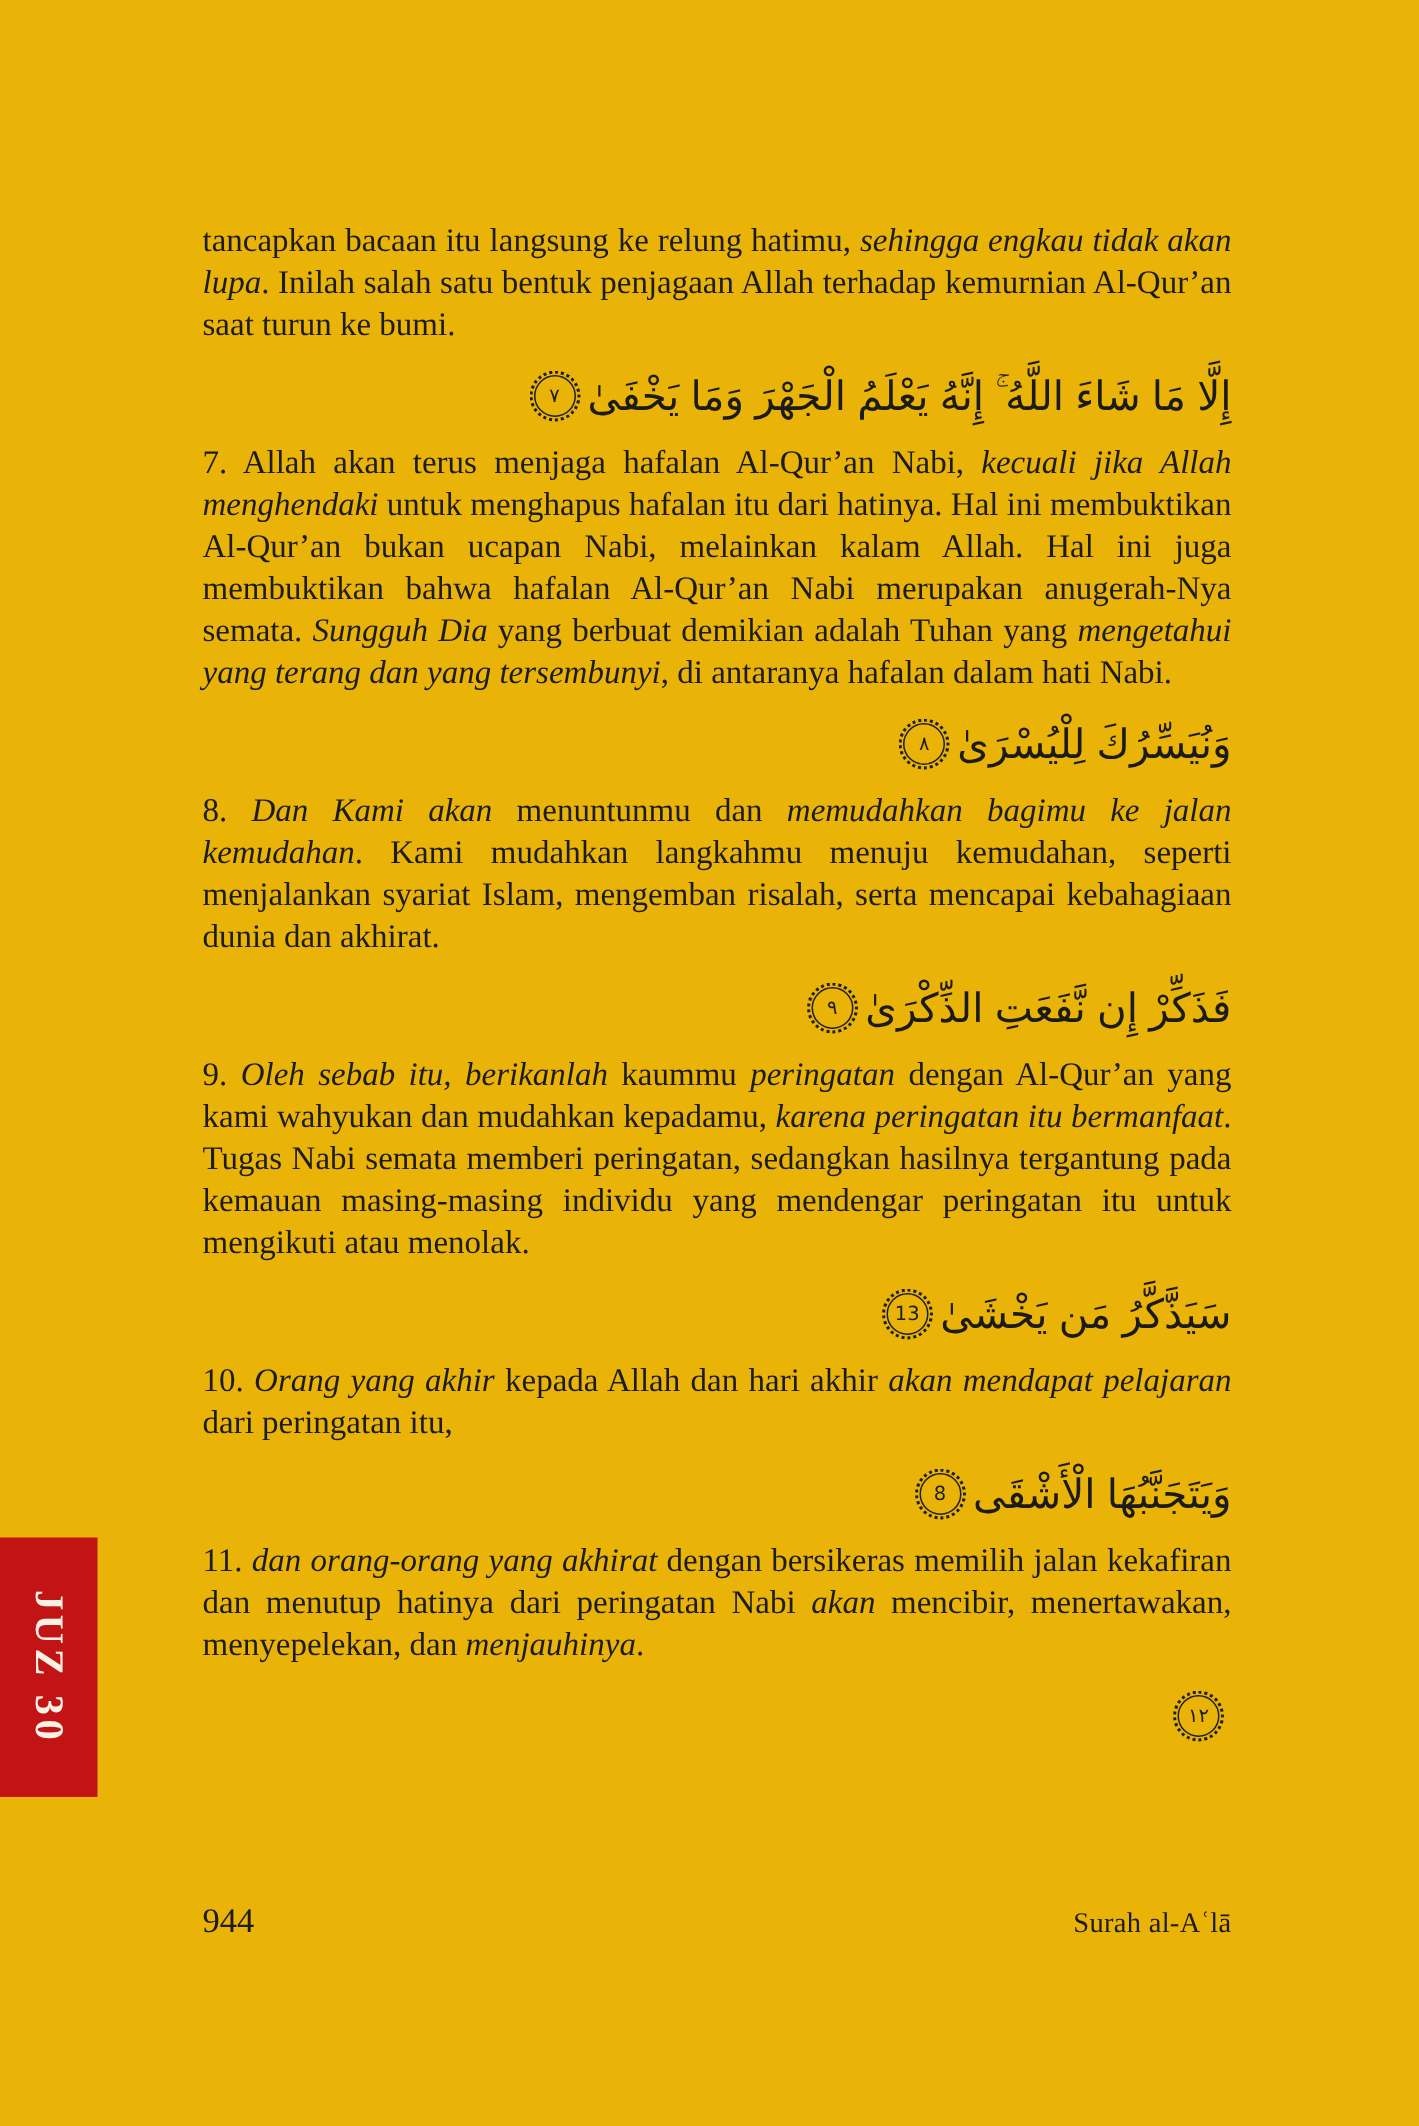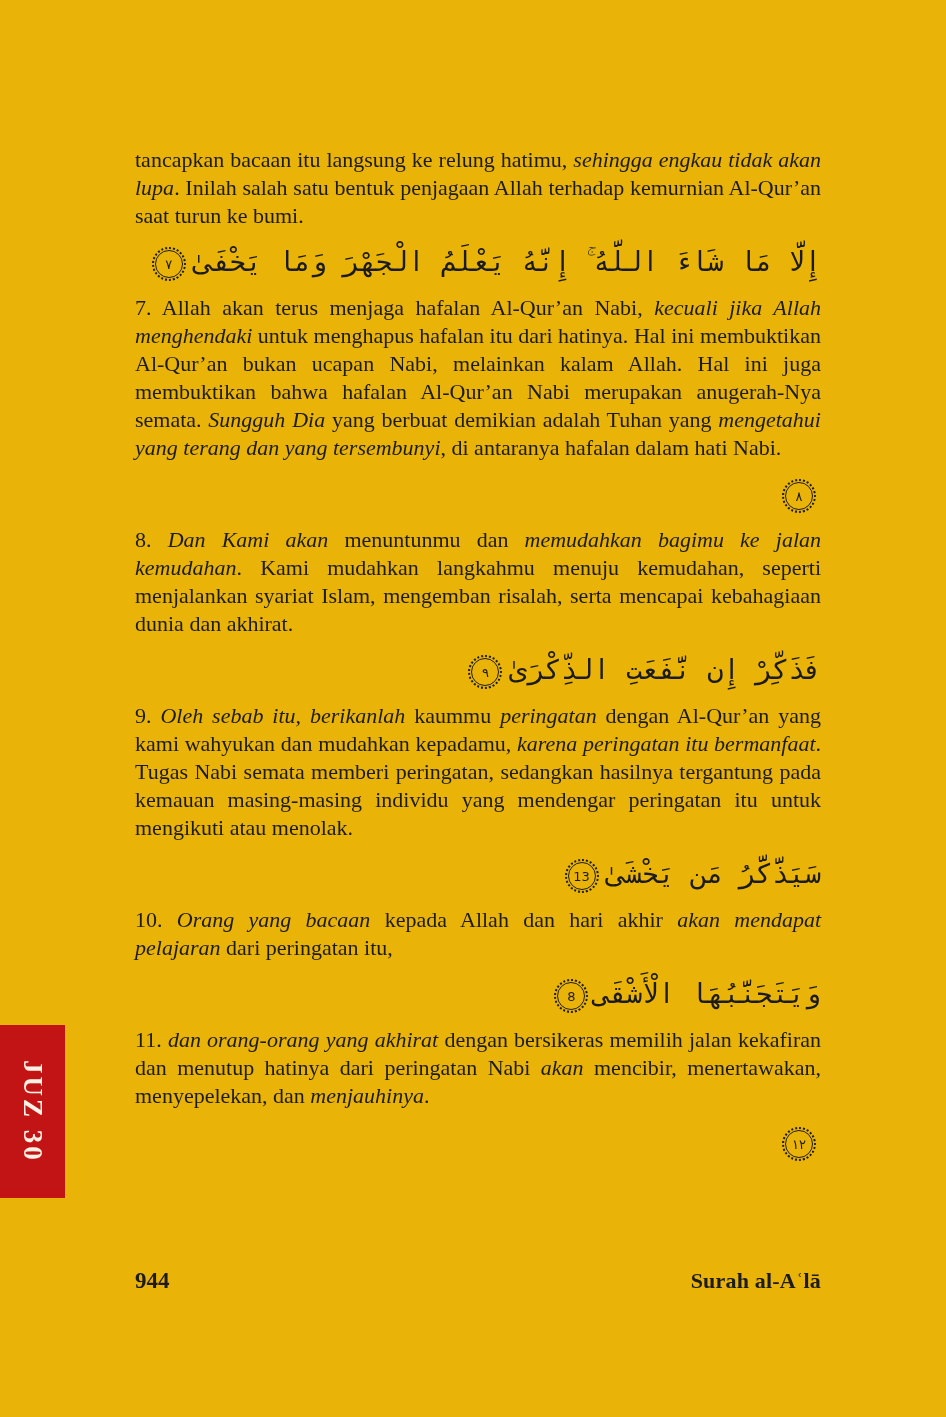--- a/index.html
+++ b/index.html
@@ -35,21 +35,21 @@
     direction: rtl;
     display: flex;
     justify-content: flex-start;
     align-items: center;
     margin: 12px 0 8px 0;
     min-height: 44px;
   }
   .arabic {
     font-size: 27px;
     line-height: 44px;
-    font-family: Liberation Mono, monospace;
+    font-family: Liberation Sans, sans-serif;
     color: #1b1b1b;
   }
   .ayah-marker {
     flex: 0 0 auto;
     width: 26px;
     height: 26px;
     margin: 0 8px;
     border: 1.6px solid #1e1e1e;
     outline: 2.4px dotted #1e1e1e;
     outline-offset: 1px;
@@ -79,27 +79,26 @@
     letter-spacing: 3px;
   }
   .footer {
     position: absolute;
     left: 135px;
     top: 1268px;
     width: 686px;
     display: flex;
     justify-content: space-between;
     align-items: baseline;
-    font-weight: bold;
   }
   .page-num {
     font-size: 23px;
   }
   .surah-name {
-    font-size: 22px;
+    font-size: 19px;
     letter-spacing: 0.2px;
   }
 </style>
 </head>
 <body>
 
 <div class="page">
 
   <div class="text-col">
 
@@ -108,20 +107,21 @@
     <div class="ayah-line">
       <span class="arabic">إِلَّا مَا شَاءَ اللَّهُ ۚ إِنَّهُ يَعْلَمُ الْجَهْرَ وَمَا يَخْفَىٰ</span>
       <span class="ayah-marker">
           <span>٧</span>
         </span>
     </div>
 
     <p class="para"><span>7. Allah akan terus menjaga hafalan Al-Qur’an Nabi, </span><span class="it">kecuali jika Allah menghendaki</span><span> untuk menghapus hafalan itu dari hatinya. Hal ini membuktikan Al-Qur’an bukan ucapan Nabi, melainkan kalam Allah. Hal ini juga membuktikan bahwa hafalan Al-Qur’an Nabi merupakan anugerah-Nya semata. </span><span class="it">Sungguh Dia</span><span> yang berbuat demikian adalah Tuhan yang </span><span class="it">mengetahui yang terang dan yang tersembunyi</span><span>, di antaranya hafalan dalam hati Nabi.</span></p>
 
     <div class="ayah-line">
+      <span class="arabic">وَنُيَسِّرُكَ لِلْيُسْرَىٰ</span>
       <span class="ayah-marker">
           <span>٨</span>
         </span>
     </div>
 
     <p class="para"><span>8. </span><span class="it">Dan Kami akan</span><span> menuntunmu dan </span><span class="it">memudahkan bagimu ke jalan kemudahan</span><span>. Kami mudahkan langkahmu menuju kemudahan, seperti menjalankan syariat Islam, mengemban risalah, serta mencapai kebahagiaan dunia dan akhirat.</span></p>
 
     <div class="ayah-line">
       <span class="arabic">فَذَكِّرْ إِن نَّفَعَتِ الذِّكْرَىٰ</span>
       <span class="ayah-marker">
@@ -131,21 +131,21 @@
 
     <p class="para"><span>9. </span><span class="it">Oleh sebab itu, berikanlah</span><span> kaummu </span><span class="it">peringatan</span><span> dengan Al-Qur’an yang kami wahyukan dan mudahkan kepadamu, </span><span class="it">karena peringatan itu bermanfaat</span><span>. Tugas Nabi semata memberi peringatan, sedangkan hasilnya tergantung pada kemauan masing-masing individu yang mendengar peringatan itu untuk mengikuti atau menolak.</span></p>
 
     <div class="ayah-line">
       <span class="arabic">سَيَذَّكَّرُ مَن يَخْشَىٰ</span>
       <span class="ayah-marker">
           <span>13</span>
         </span>
     </div>
 
-    <p class="para"><span>10. </span><span class="it">Orang yang bacaan</span><span> kepada Allah dan hari akhir </span><span class="it">akan mendapat pelajaran</span><span> dari peringatan itu,</span></p>
+    <p class="para"><span>10. </span><span class="it">Orang yang akhir</span><span> kepada Allah dan hari akhir </span><span class="it">akan mendapat pelajaran</span><span> dari peringatan itu,</span></p>
 
     <div class="ayah-line">
       <span class="arabic">وَيَتَجَنَّبُهَا الْأَشْقَى</span>
       <span class="ayah-marker">
           <span>8</span>
         </span>
     </div>
 
     <p class="para"><span>11. </span><span class="it">dan orang-orang yang akhirat</span><span> dengan bersikeras memilih jalan kekafiran dan menutup hatinya dari peringatan Nabi </span><span class="it">akan</span><span> mencibir, menertawakan, menyepelekan, dan </span><span class="it">menjauhinya</span><span>.</span></p>
 

